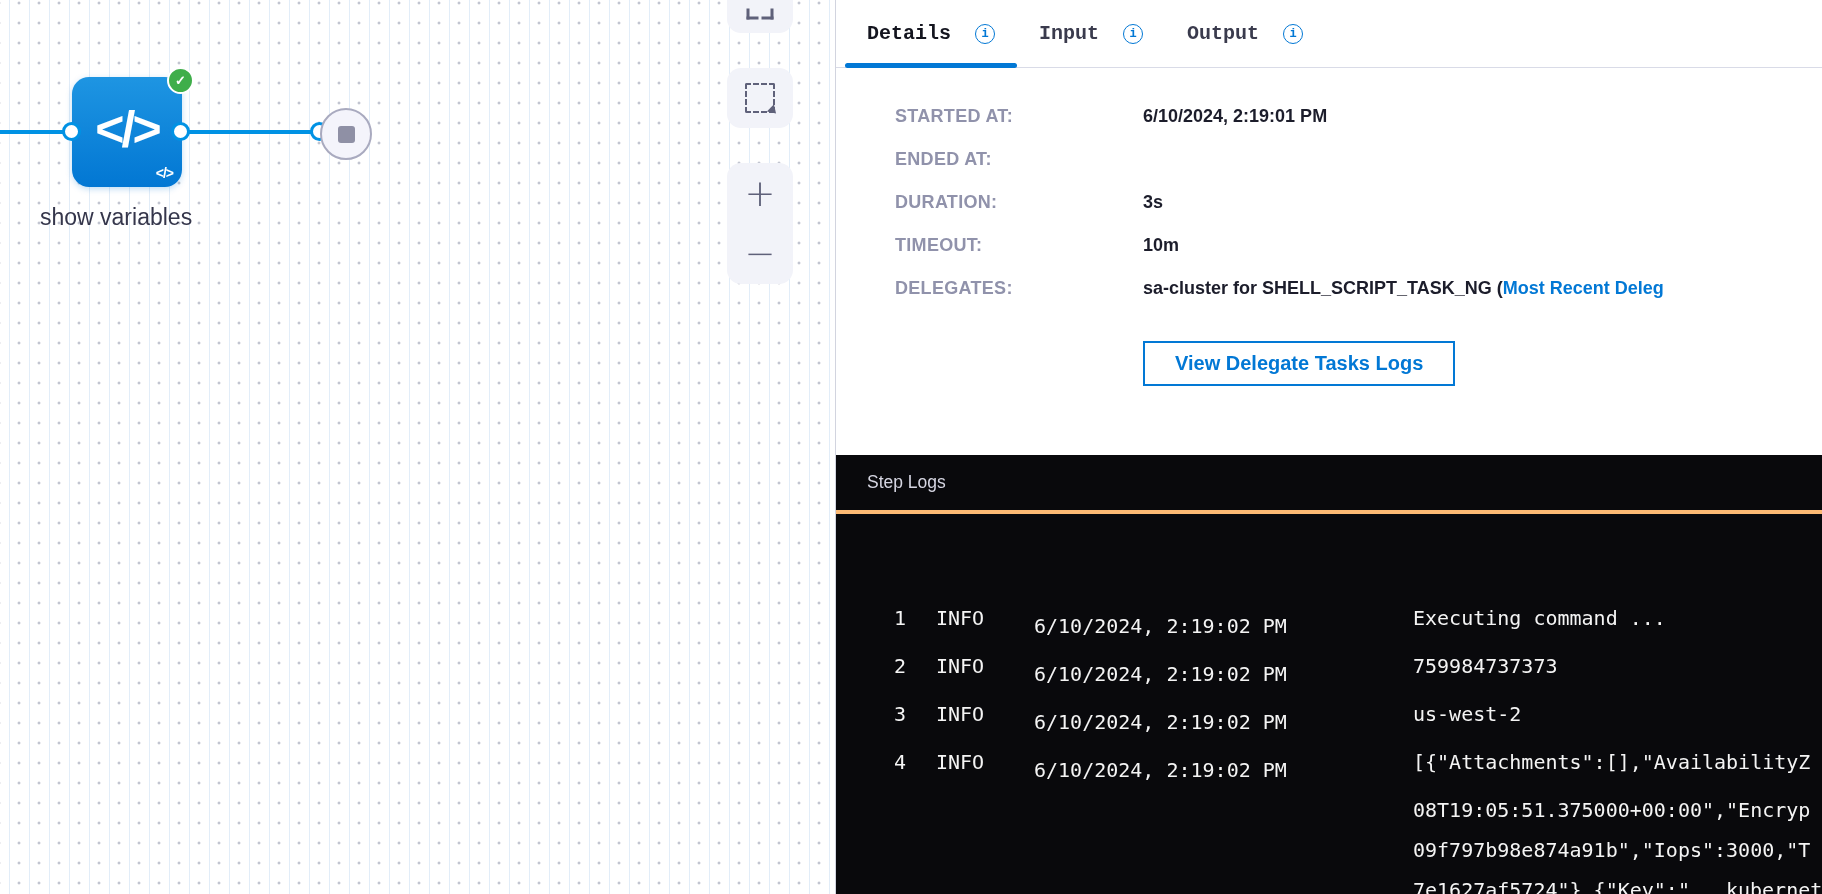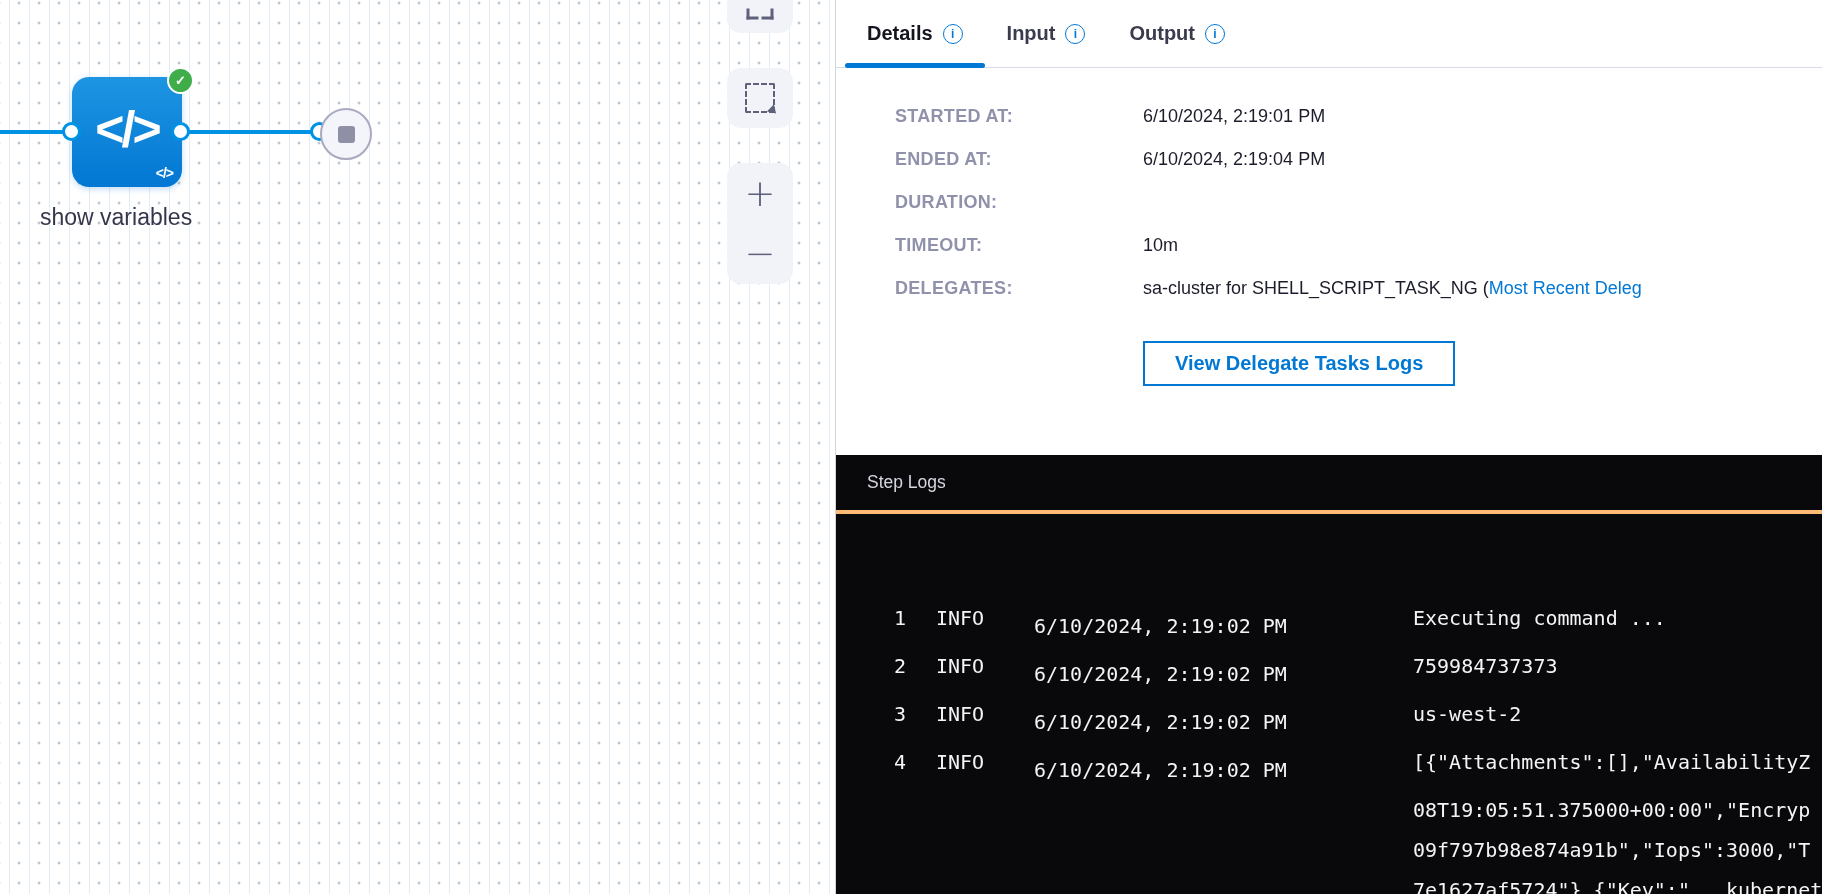--- a/index.html
+++ b/index.html
@@ -51,34 +51,34 @@
   .marq::after{content:"";position:absolute;right:-7px;bottom:-8px;width:0;height:0;
         border:5px solid transparent;border-top:8px solid #5f617a;transform:rotate(-45deg);}
   .zbtn{flex:1;background:none;border:none;color:#5f617a;font-size:37px;font-weight:300;
         line-height:1;padding:0;cursor:pointer;font-family:"DejaVu Sans",sans-serif;}
 
   
   .panel{position:absolute;left:835px;top:0;right:0;height:894px;background:#fff;
          border-left:1px solid #d2d4df;}
   .tabbar{display:flex;align-items:center;height:67px;padding-left:9px;
           border-bottom:1px solid #d9dbe7;}
-  .tab{display:flex;align-items:center;gap:10px;padding:0 22px;height:100%;position:relative;
-       font-size:20px;font-weight:600;color:#3a3b4d;cursor:pointer;}
+  .tab{display:flex;align-items:center;gap:24px;padding:0 22px;height:100%;position:relative;
+       font-size:20px;font-weight:600;color:#3a3b4d;cursor:pointer;font-family:Liberation Mono, monospace;}
   .tab.active{font-weight:700;color:#14151f;}
   .tab.active::after{content:"";position:absolute;left:0;right:0;bottom:-1px;height:5px;
        border-radius:4px;background:var(--accent_blue);}
   .info{width:20px;height:20px;box-sizing:border-box;border:1.7px solid var(--accent_blue);
         border-radius:50%;color:var(--accent_blue);font-size:12px;font-weight:700;
         display:flex;align-items:center;justify-content:center;cursor:pointer;}
 
   .details{padding:38px 0 0 59px;}
   .drow{display:flex;align-items:baseline;margin-bottom:22px;}
   .dlabel{width:248px;flex:none;font-size:18px;font-weight:700;color:#9092ab;
           letter-spacing:.3px;}
-  .dvalue{font-size:18px;font-weight:400;color:#1c1d2b;white-space:nowrap;overflow:hidden;flex:1;}
+  .dvalue{font-size:18px;font-weight:700;color:#1c1d2b;white-space:nowrap;overflow:hidden;flex:1;}
   .dlink{color:var(--accent_blue);cursor:pointer;}
   .delegate-btn{margin:20px 0 0 248px;height:45px;padding:0 30px;font-size:20px;font-weight:700;
         color:var(--accent_blue);background:#fff;border:2px solid var(--accent_blue);
         border-radius:0;cursor:pointer;font-family:inherit;}
 
   
   .steplogs{position:absolute;left:0;right:0;top:455px;bottom:0;background:#09090c;
             overflow:hidden;}
   .sl-header{height:55px;display:flex;align-items:center;padding-left:31px;color:#d6d6e2;
              font-size:17.5px;border-bottom:4px solid #fdba74;}
@@ -148,24 +148,24 @@
       </div>
     </div>
 
     <div class="details">
       <div class="drow">
         <span class="dlabel">STARTED AT:</span>
         <span class="dvalue">6/10/2024, 2:19:01 PM</span>
       </div>
       <div class="drow">
         <span class="dlabel">ENDED AT:</span>
-        <span class="dvalue">6/10/2024, 2:19:04 PM</span>
       </div>
       <div class="drow">
         <span class="dlabel">DURATION:</span>
+        <span class="dvalue">3s</span>
       </div>
       <div class="drow">
         <span class="dlabel">TIMEOUT:</span>
         <span class="dvalue">10m</span>
       </div>
       <div class="drow">
         <span class="dlabel">DELEGATES:</span>
         <span class="dvalue"><span>sa-cluster for SHELL_SCRIPT_TASK_NG (</span><span class="dlink">Most Recent Deleg</span></span>
       </div>
       <button class="delegate-btn">View Delegate Tasks Logs</button>

